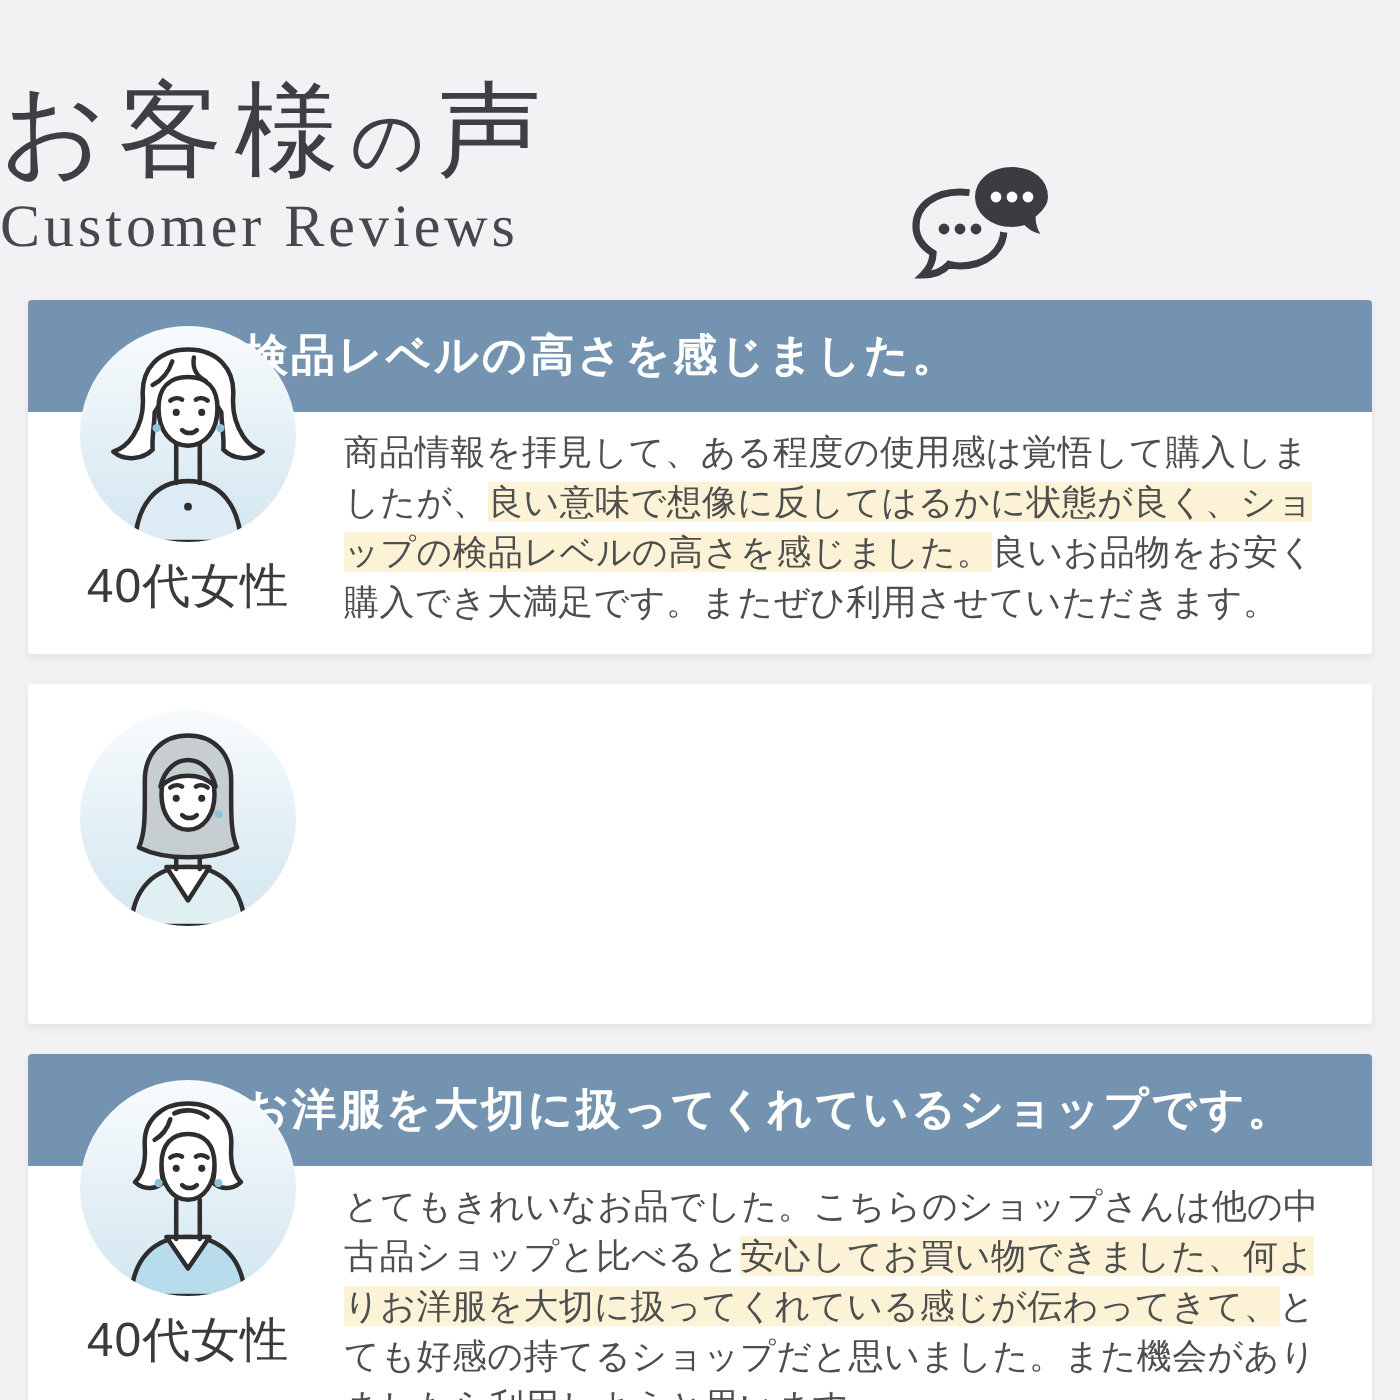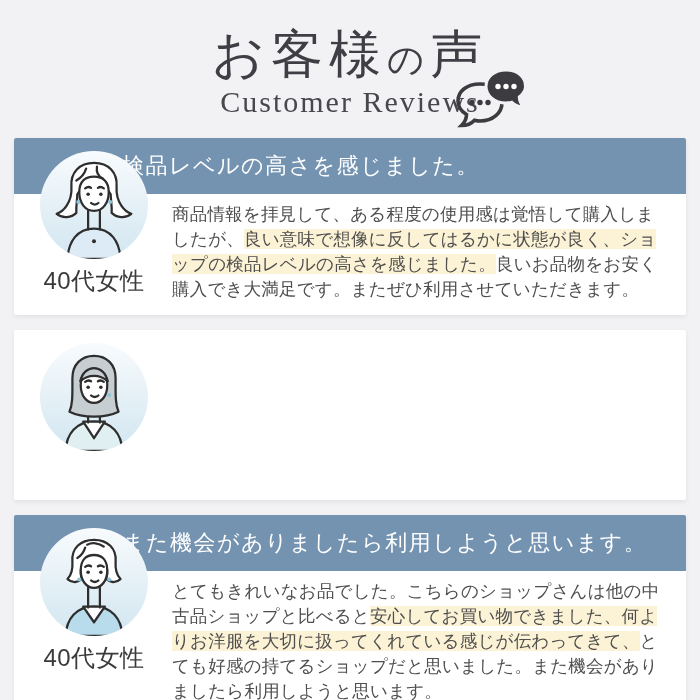--- a/index.html
+++ b/index.html
@@ -13,23 +13,24 @@
   }
   *{margin:0;padding:0;box-sizing:border-box;}
   html,body{width:700px;height:700px;overflow:hidden;}
   body{
     background:var(--page-bg);
     font-family:"Liberation Sans","DejaVu Sans",sans-serif;
     color:var(--text);
   }
   .hero{
     position:relative;
-    text-align:center;
+    text-align:left;
     padding-top:26px;
     height:138px;
+    margin-top:12px;
   }
   .hero h1{
     font-family:"Liberation Serif","DejaVu Serif",serif;
     font-weight:500;
     font-size:52px;
     letter-spacing:6px;
     color:var(--title);
     line-height:1.1;
   }
   .hero h1 .small{font-size:0.70em;}
@@ -58,21 +59,21 @@
   }
   .card-head{
     height:56px;
     background:var(--accent);
     border-radius:2px 2px 0 0;
     display:flex;
     align-items:center;
     padding-left:108px;
     color:#ffffff;
     font-size:22px;
-    font-weight:400;
+    font-weight:700;
     letter-spacing:1.5px;
   }
   .avatar{
     position:absolute;
     left:26px;
     top:13px;
     width:108px;
     height:108px;
     border-radius:50%;
     overflow:hidden;
@@ -154,21 +155,21 @@
         <circle cx="49" cy="45" r="1.8" fill="#2e2e2e" stroke="none"></circle>
         <circle cx="62" cy="45" r="1.8" fill="#2e2e2e" stroke="none"></circle>
         <path d="M46 39.5 C48 38 50.5 38 52 39 M59 39 C60.5 38 63 38 65 39.5"></path>
         <path d="M52 53.5 C54 55.5 57.5 55.5 59.5 53.5"></path>
         <circle cx="70.5" cy="53" r="2.1" fill="#8fc3d9" stroke="none"></circle>
       </svg>
     </span>
   </article>
 
   <article class="card">
-    <div class="card-head">また機会がありましたら利用しようと思います。</div>
+    <div class="card-head">お洋服を大切に扱ってくれているショップです。</div>
     <span class="avatar">
       <svg viewBox="0 0 110 110" fill="none" stroke="#2e2e2e" stroke-width="2.3" stroke-linecap="round" stroke-linejoin="round">
         <path d="M26 110 C27 92 37 80 55 80 C73 80 83 92 84 110 Z" fill="#b9dcec"></path>
         <path d="M44 80 L55 96 L66 80 Z" fill="#ffffff"></path>
         <path d="M49 61 L49 81 M61 61 L61 81"></path>
         <path d="M55 12 C41 12 32 21 33 34 C33.5 42 32 48 28 52 C33 56.5 39 55.5 42.5 52 C40.5 45 42 38 46 34 C52 30 58 30 64 34 C68 38 69.5 45 67.5 52 C71 55.5 77 56.5 82 52 C78 48 76.5 42 77 34 C78 21 69 12 55 12 Z" fill="#ffffff"></path>
         <path d="M41.5 43 C41.5 32.5 47 27.5 55 27.5 C63 27.5 68.5 32.5 68.5 43 C68.5 53 63 61 55 61 C47 61 41.5 53 41.5 43 Z" fill="#ffffff"></path>
         <path d="M48 17 C53 14.5 60 15 65 19 M46 20 C44.5 25 41.5 28.5 38 30.5" fill="none"></path>
         <circle cx="49" cy="45" r="1.8" fill="#2e2e2e" stroke="none"></circle>
         <circle cx="62" cy="45" r="1.8" fill="#2e2e2e" stroke="none"></circle>

